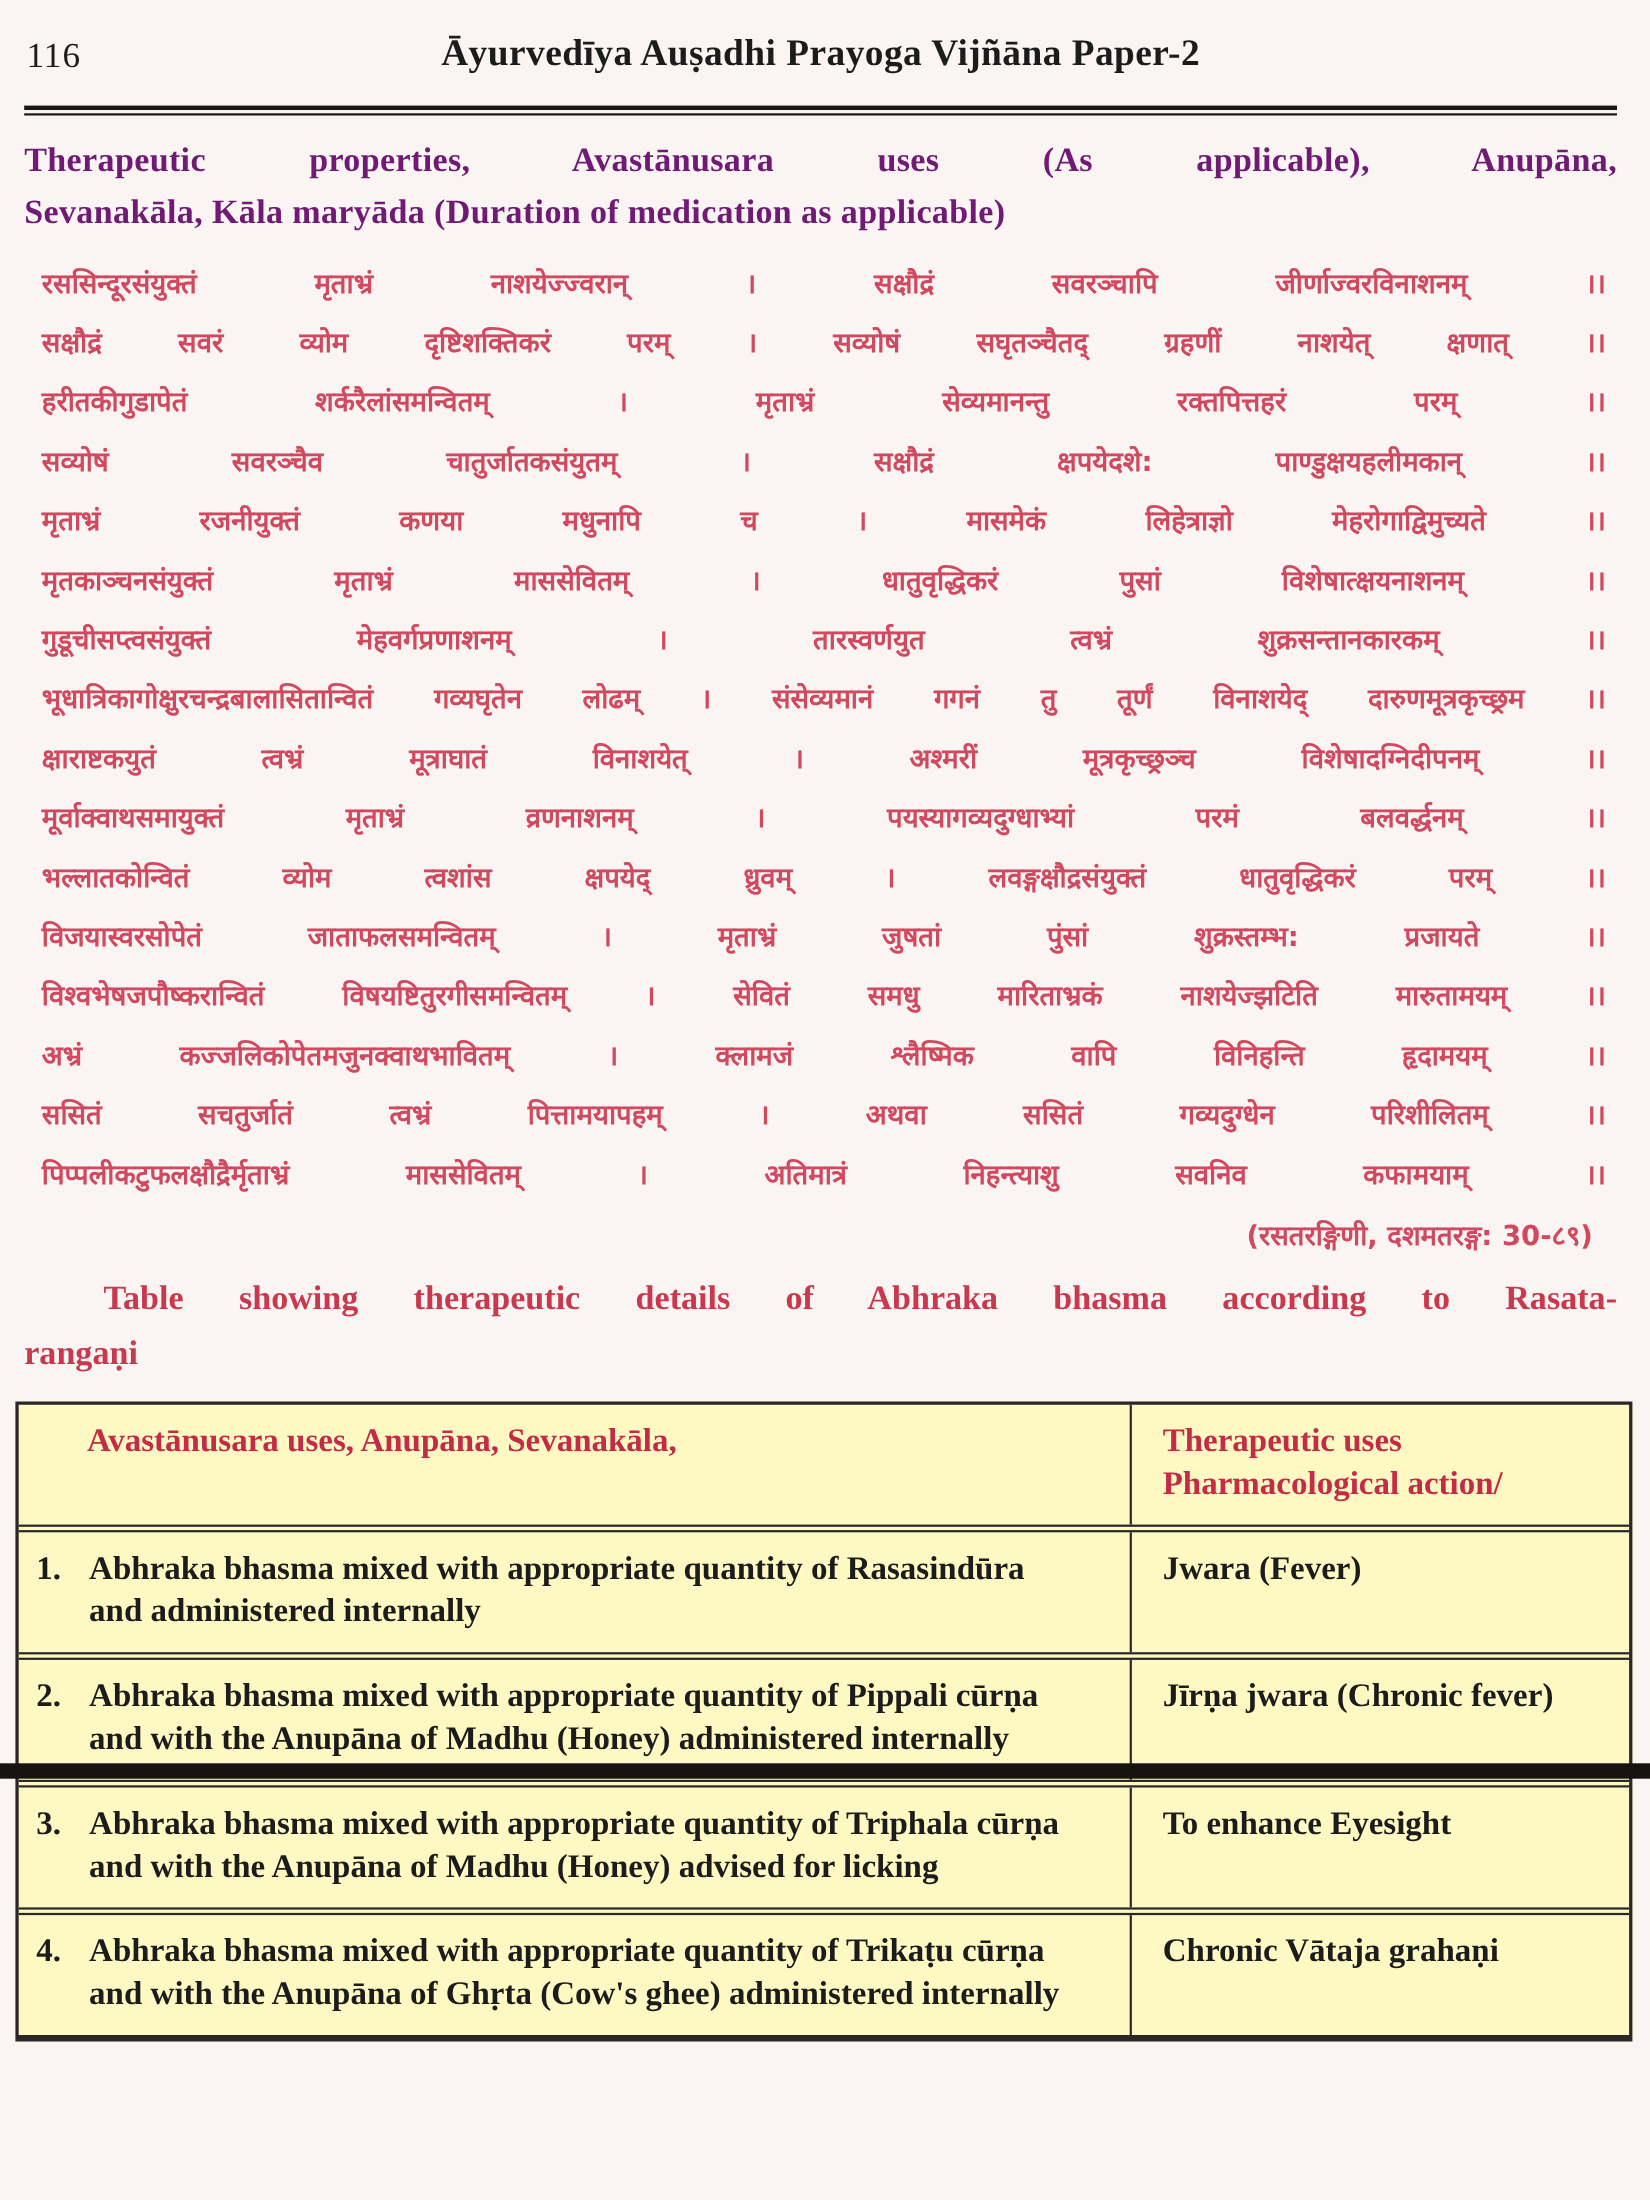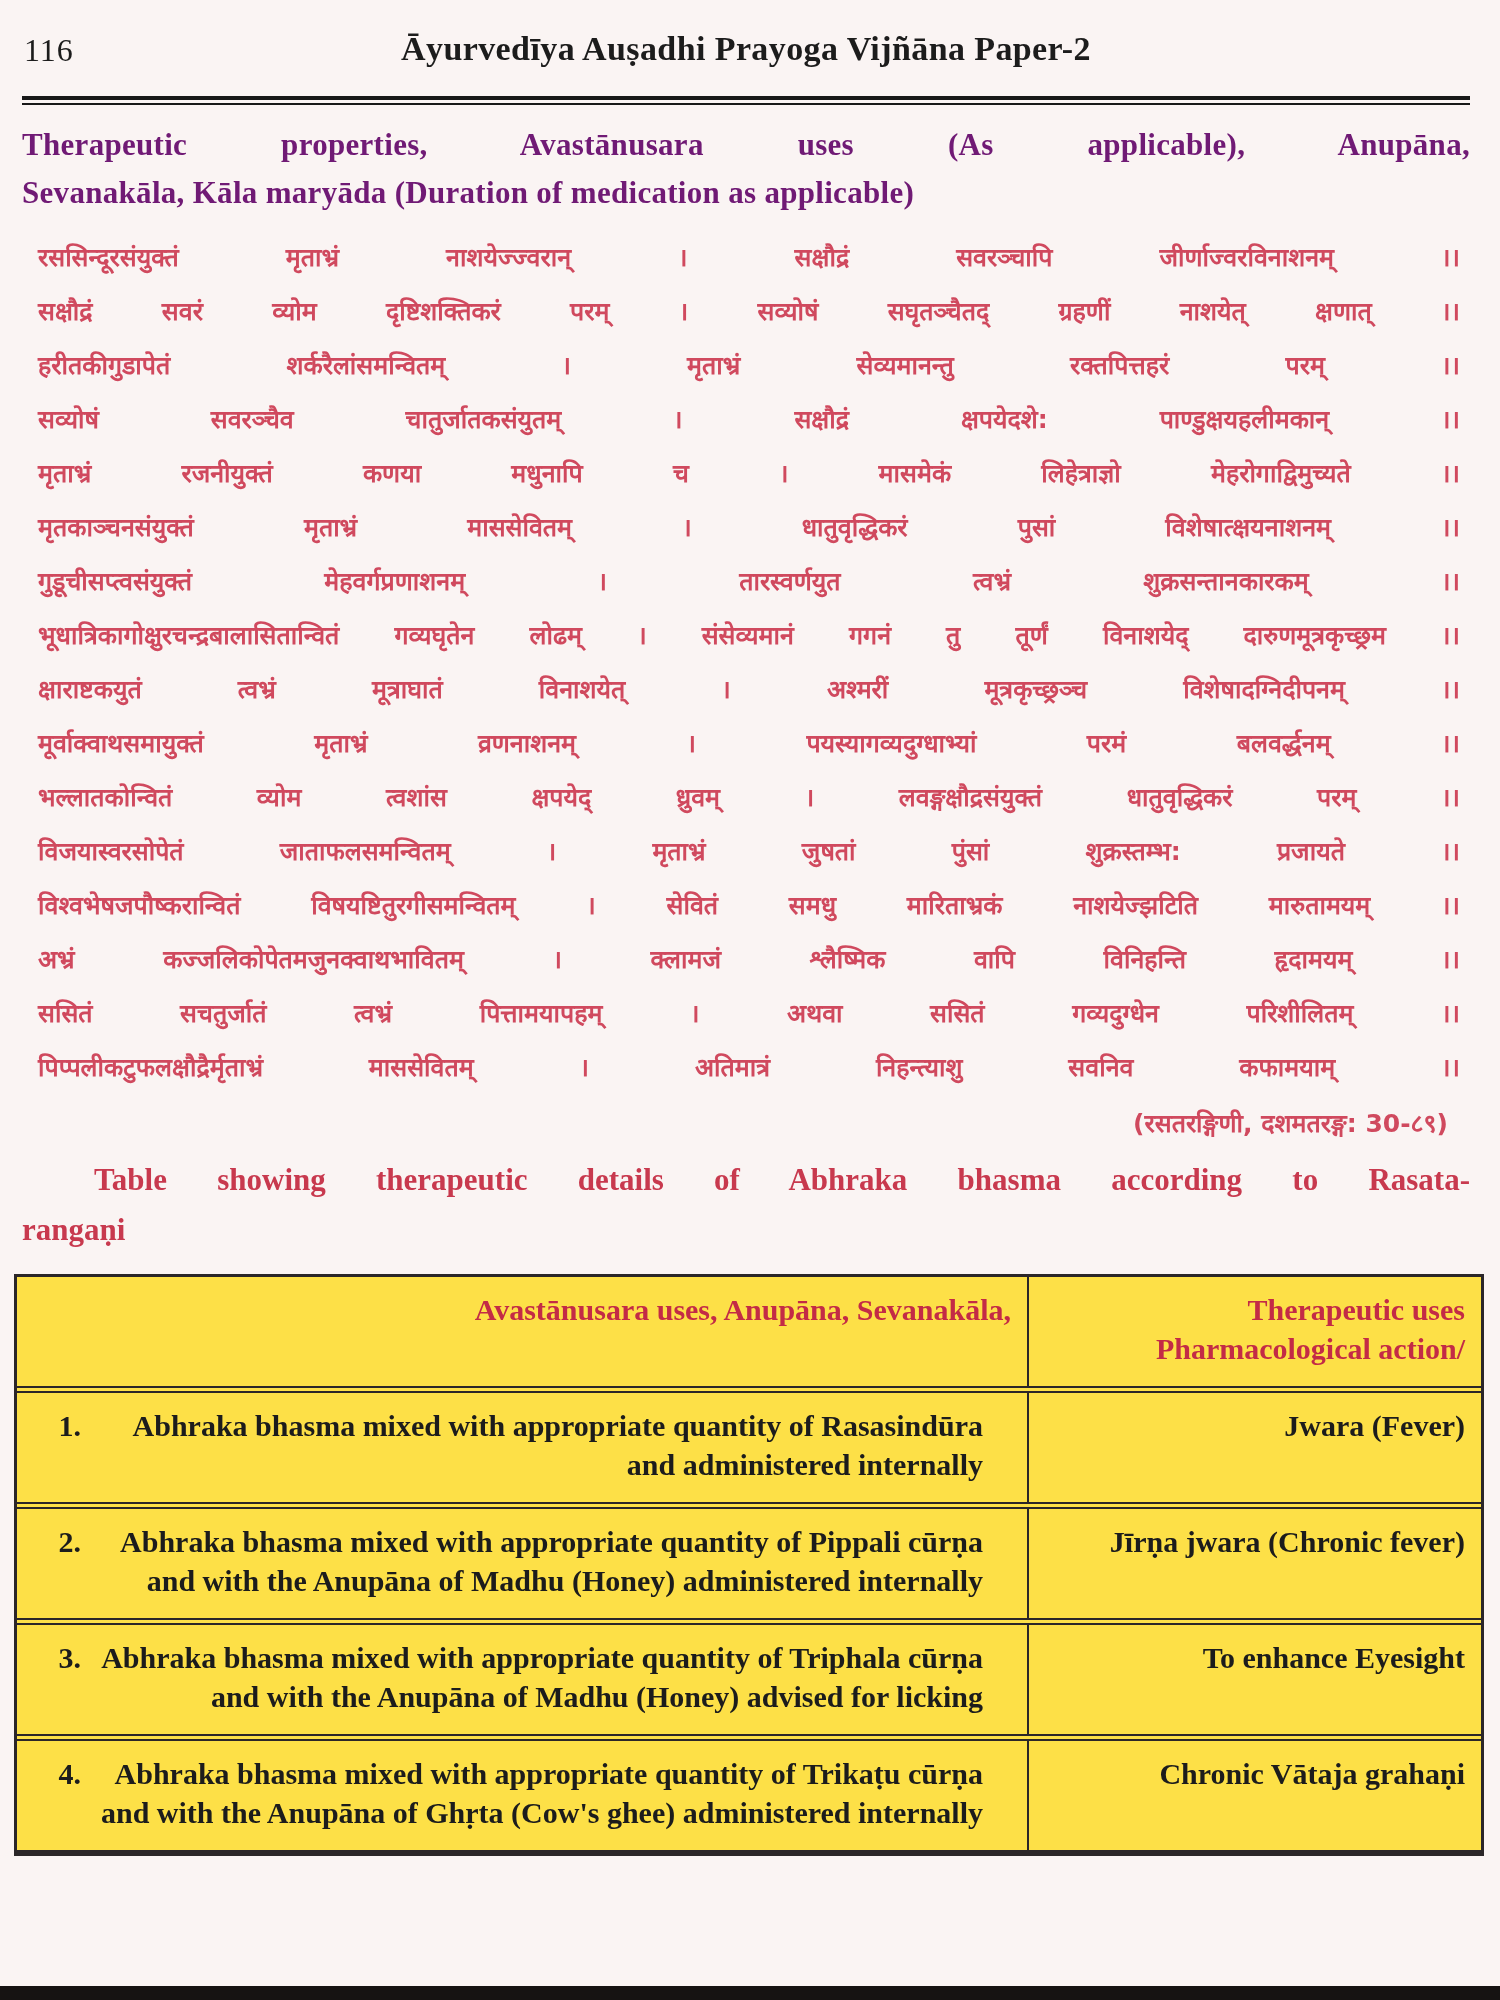--- a/index.html
+++ b/index.html
@@ -3,21 +3,21 @@
 <meta charset="utf-8">
 <style>
   html, body { margin:0; padding:0; }
   body {
     width:1500px; height:2000px; overflow:hidden;
     background:#faf4f3;
     font-family:"Liberation Serif", serif;
     color:#1c1c1c;
   }
   .page {
-    position:relative; width:1500px; height:2000px;
+    position:relative; width:1500px; height:1617px;
     box-sizing:border-box; padding:24px 30px 0 22px;
   }
   .header { position:relative; height:58px; }
   .pagenum { position:absolute; left:2px; top:8px; font-size:32px; letter-spacing:1px; }
   .title { text-align:center; font-size:34px; font-weight:bold; padding-top:6px; letter-spacing:0.4px; }
   .rule { margin-top:14px; height:3px; border-top:4px solid #181818; border-bottom:2px solid #181818; }
 
   .sec-heading { margin-top:16px; font-size:31px; font-weight:bold; color:#701a75; line-height:1.55; letter-spacing:0.3px; }
   .sec-heading .l1 { text-align:justify; text-align-last:justify; }
 
@@ -33,22 +33,21 @@
     font-size:25px; font-weight:bold; color:#d0495e;
     text-align:right; margin-top:4px; padding-right:22px; line-height:50px;
   }
 
   .tbl-heading { margin-top:6px; font-size:31px; font-weight:bold; color:#c8394e; line-height:1.62; }
   .tbl-heading .l1 { text-indent:72px; text-align:justify; text-align-last:justify; }
 
   .ttable {
     margin-top:18px; margin-left:-8px; margin-right:-14px;
     border:3px solid #2b2628; border-bottom:6px solid #2b2628;
-    background:#fde047;
-    text-align:right;
+    background:#fef9c3;
   }
   .trow { display:grid; grid-template-columns:1012px 1fr; }
   .trow + .trow { border-top:7px double #2b2628; }
   .cell { padding:13px 16px 18px 22px; font-size:30px; font-weight:bold; line-height:39px; }
   .c1 { border-right:2px solid #2b2628; }
   .body-c1 { display:flex; padding-left:16px; }
   .num { flex:0 0 48px; }
   .utext { flex:1; padding-right:28px; }
   .thead .cell { color:#c32b46; }
   .thead .c1 { padding-left:62px; }

